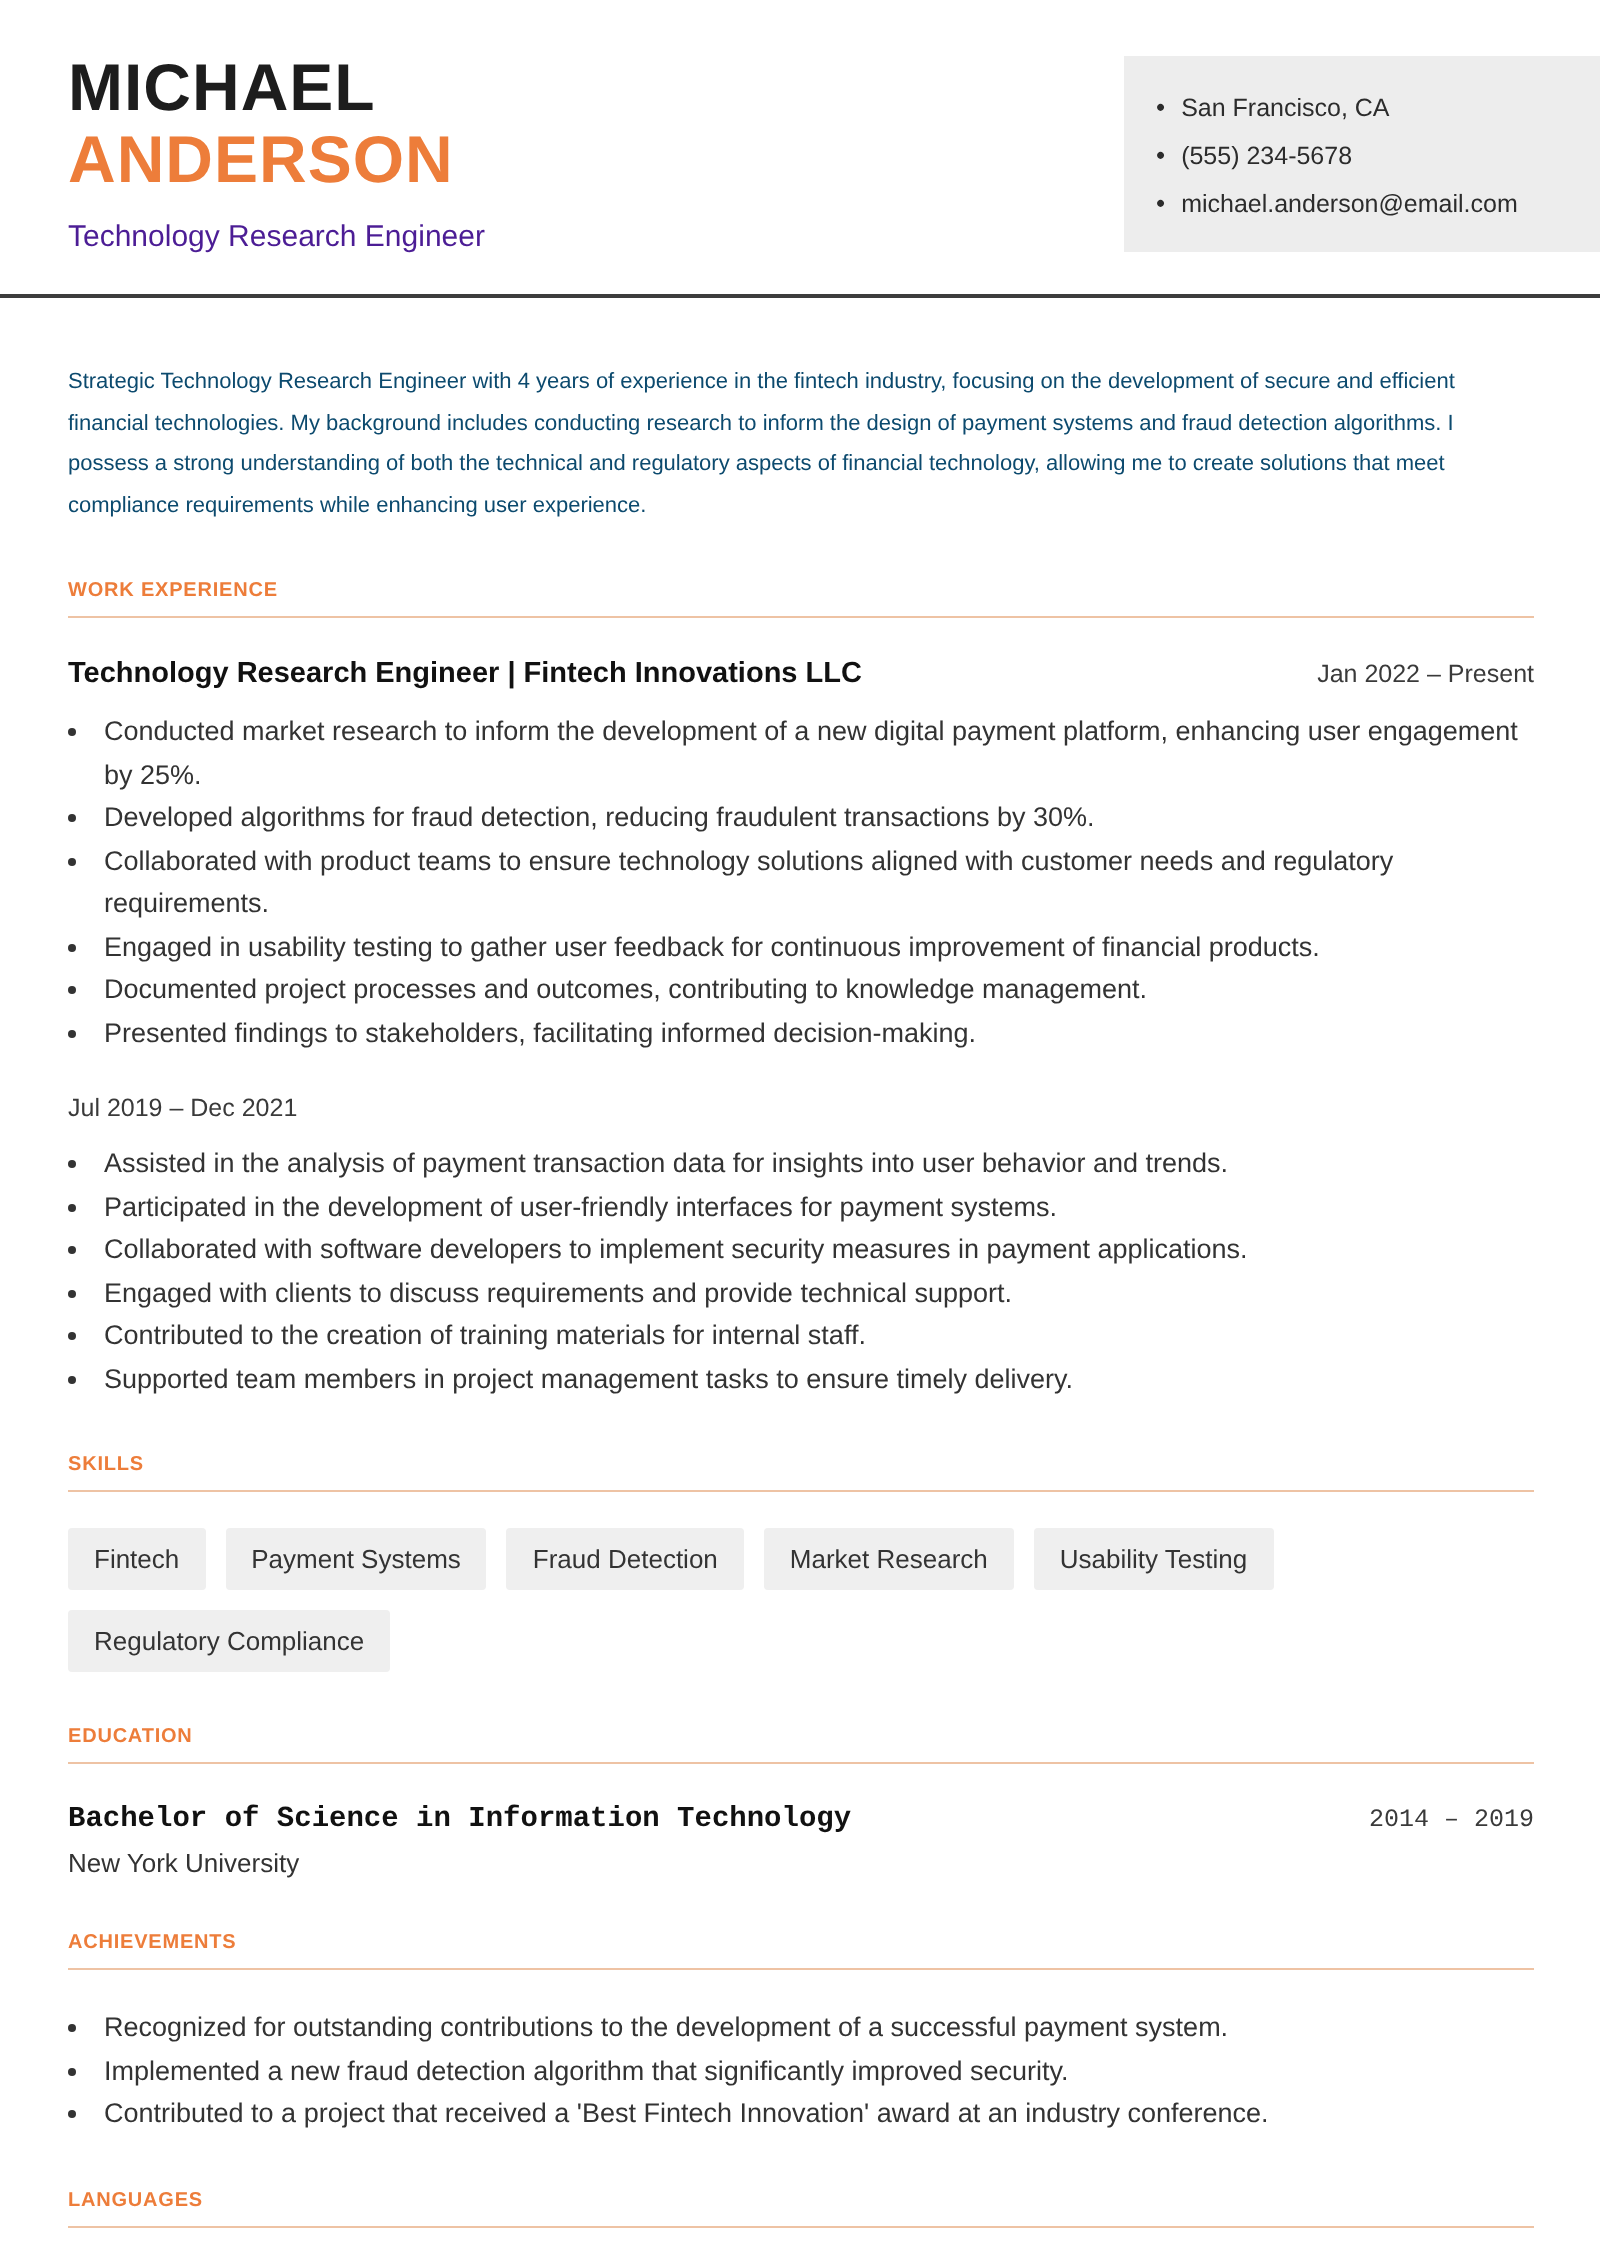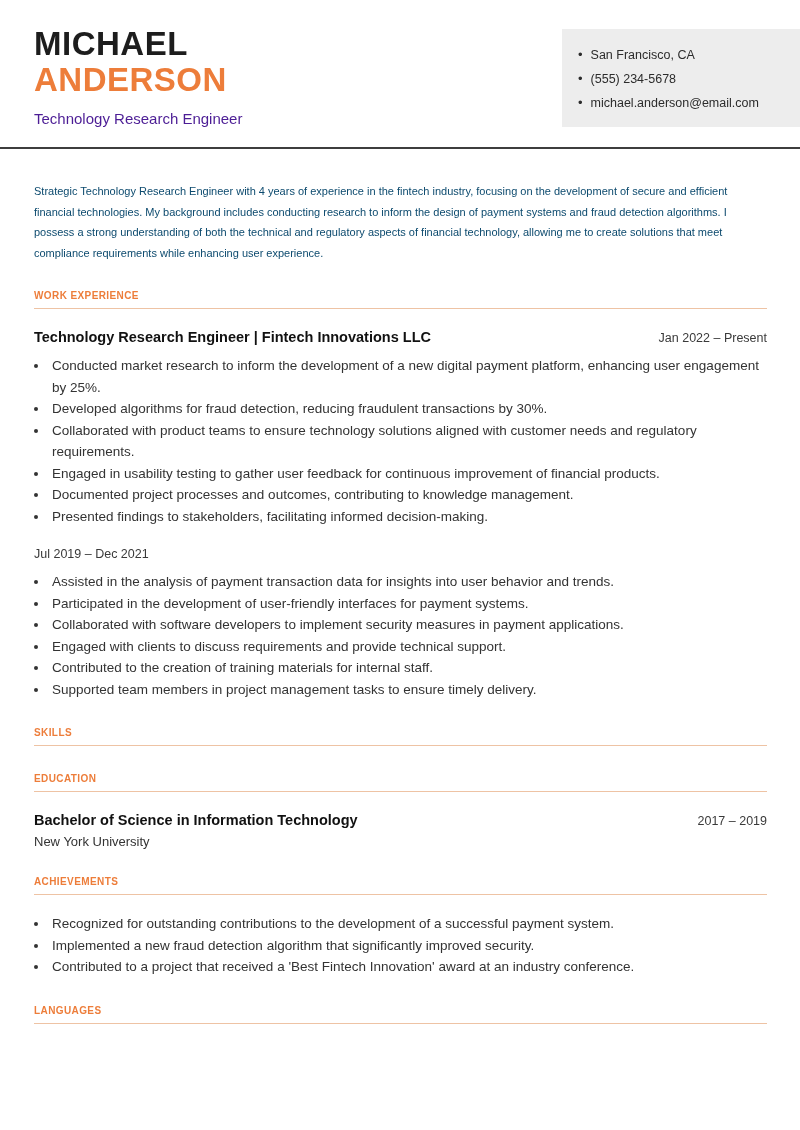--- a/index.html
+++ b/index.html
@@ -7,21 +7,21 @@
   body {
     width:800px; height:1130px;
     font-family:"Liberation Sans", sans-serif;
     color:#333333;
     position:relative;
     overflow:hidden;
   }
   .page { width:800px; min-height:1130px; background:#fff; }
 
   
-  .header { display:flex; justify-content:space-between; align-items:flex-end; padding:26px 0 0 34px; }
+  .header { display:flex; justify-content:space-between; align-items:center; padding:26px 0 0 34px; }
   .name-block h1 { font-size:33px; font-weight:700; line-height:36px; letter-spacing:0.5px; color:#1d1d1d; }
   .name-block h1.last { color:var(--accent,#ED7D3A); }
   .header-title { margin-top:12px; font-size:15px; color:#4c1d95; }
   .contact-box {
     background:var(--contact_bg,#ededed);
     width:238px; padding:14px 16px 12px 16px;
     font-size:12.5px; color:#2c2c2c;
   }
   .contact-item { display:flex; align-items:baseline; line-height:23px; }
   .contact-item .dot { margin-right:8px; font-size:13px; color:#2c2c2c; }
@@ -47,21 +47,21 @@
   ul.bullets li { font-size:13.5px; line-height:21.5px; color:#333; padding-left:3px; }
 
   .tag-row { display:flex; flex-wrap:wrap; gap:10px; margin-top:18px; }
   .tag {
     background:var(--tag_bg,#efefef);
     color:#333; font-size:13px;
     padding:8px 13px; border-radius:2px;
     display:inline-block;
   }
 
-  .edu-header { display:flex; justify-content:space-between; align-items:baseline; margin-top:20px; }
+  .edu-header { display:flex; justify-content:space-between; align-items:baseline; margin-top:20px;font-family:Liberation Mono, monospace; }
   .edu-degree { font-size:14.5px; font-weight:700; color:#111; }
   .edu-dates { font-size:12.5px; color:#3a3a3a; white-space:nowrap; }
   .edu-school { margin-top:6px; font-size:13px; color:#333; }
 </style>
 </head>
 <body>
 
 <div class="page">
 
   <header class="header">
@@ -120,27 +120,35 @@
           <li>Collaborated with software developers to implement security measures in payment applications.</li>
           <li>Engaged with clients to discuss requirements and provide technical support.</li>
           <li>Contributed to the creation of training materials for internal staff.</li>
           <li>Supported team members in project management tasks to ensure timely delivery.</li>
         </ul>
       </div>
     </section>
 
     <section>
       <h2 class="section-heading">SKILLS</h2>
+      <div class="tag-row">
+        <span class="tag">Fintech</span>
+        <span class="tag">Payment Systems</span>
+        <span class="tag">Fraud Detection</span>
+        <span class="tag">Market Research</span>
+        <span class="tag">Usability Testing</span>
+        <span class="tag">Regulatory Compliance</span>
+      </div>
     </section>
 
     <section>
       <h2 class="section-heading">EDUCATION</h2>
       <div class="edu-header">
         <div class="edu-degree">Bachelor of Science in Information Technology</div>
-        <div class="edu-dates">2017 – 2019</div>
+        <div class="edu-dates">2014 – 2019</div>
       </div>
       <div class="edu-school">New York University</div>
     </section>
 
     <section>
       <h2 class="section-heading">ACHIEVEMENTS</h2>
       <ul class="bullets" style="margin-top:18px;">
         <li>Recognized for outstanding contributions to the development of a successful payment system.</li>
         <li>Implemented a new fraud detection algorithm that significantly improved security.</li>
         <li>Contributed to a project that received a 'Best Fintech Innovation' award at an industry conference.</li>

